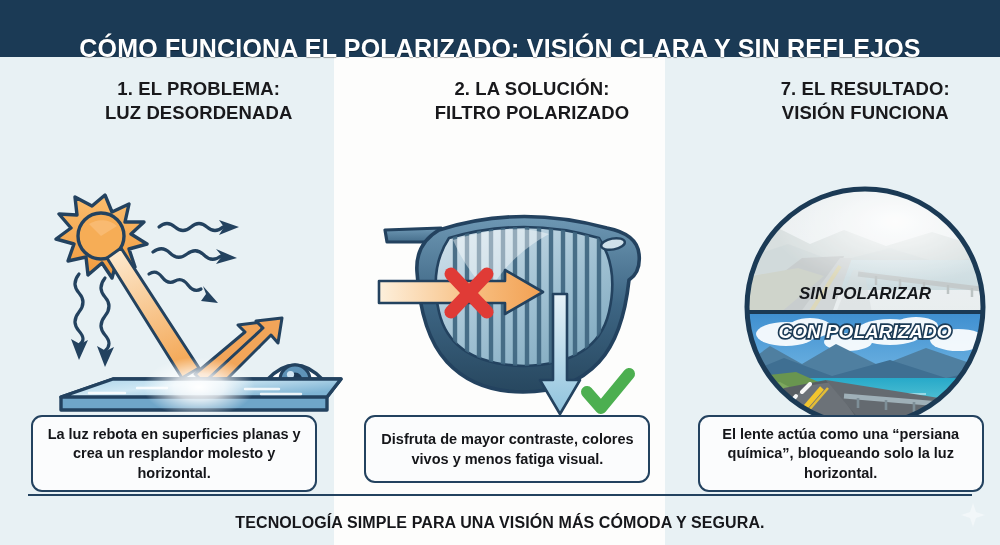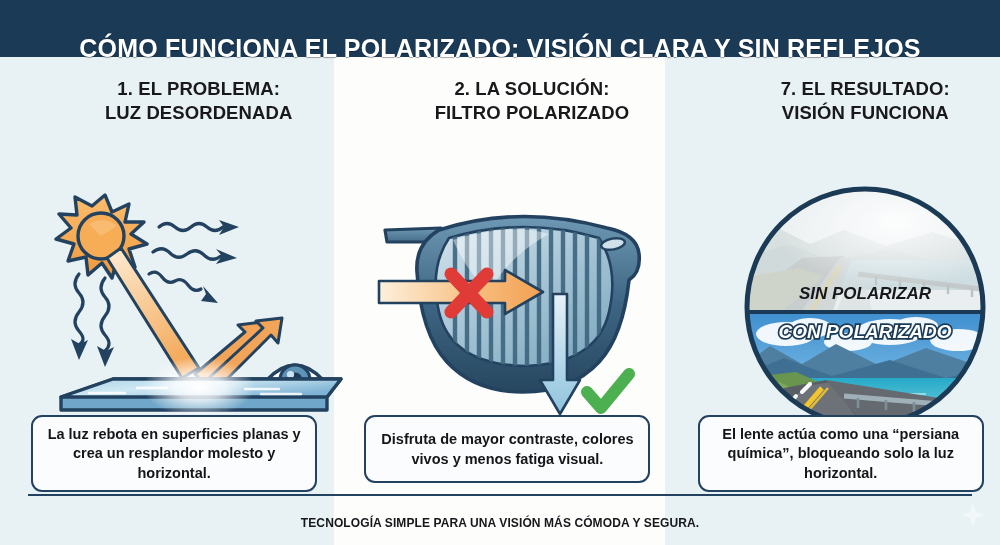--- a/index.html
+++ b/index.html
@@ -133,21 +133,21 @@
   .footer {
     position: absolute;
     left: 0; top: 500px;
     width: 1000px;
     height: 45px;
     display: flex;
     align-items: center;
     justify-content: center;
   }
   .footer-text {
-    font-size: 12px;
+    font-size: 16px;
     font-weight: bold;
     color: #16171b;
     letter-spacing: 0.1px;
     text-align: center;
     white-space: nowrap;
   }
   .corner-mark {
     position: absolute;
     right: 14px;
     top: 502px;

